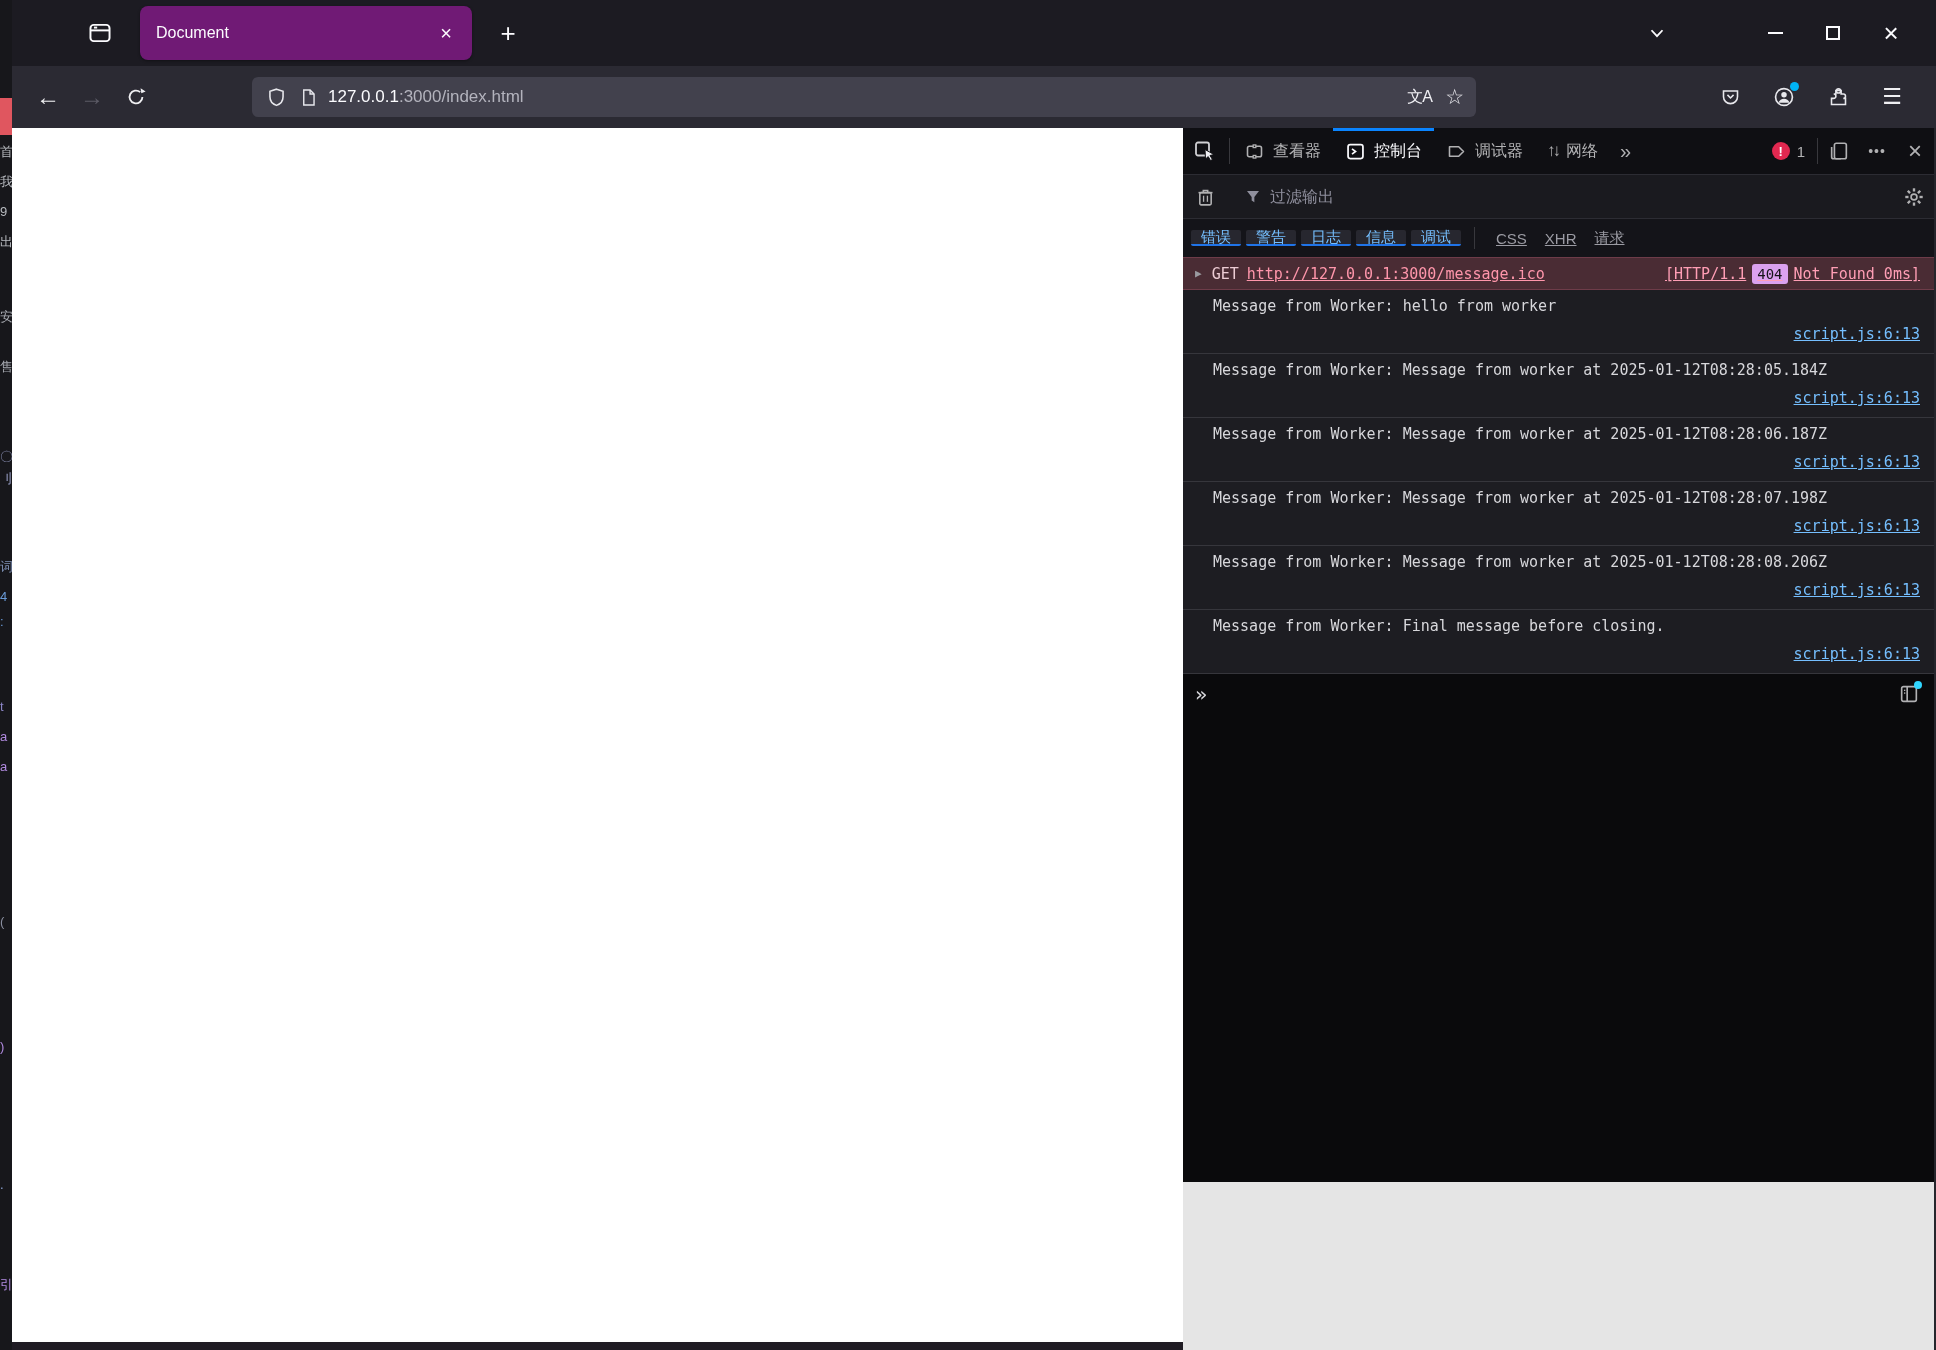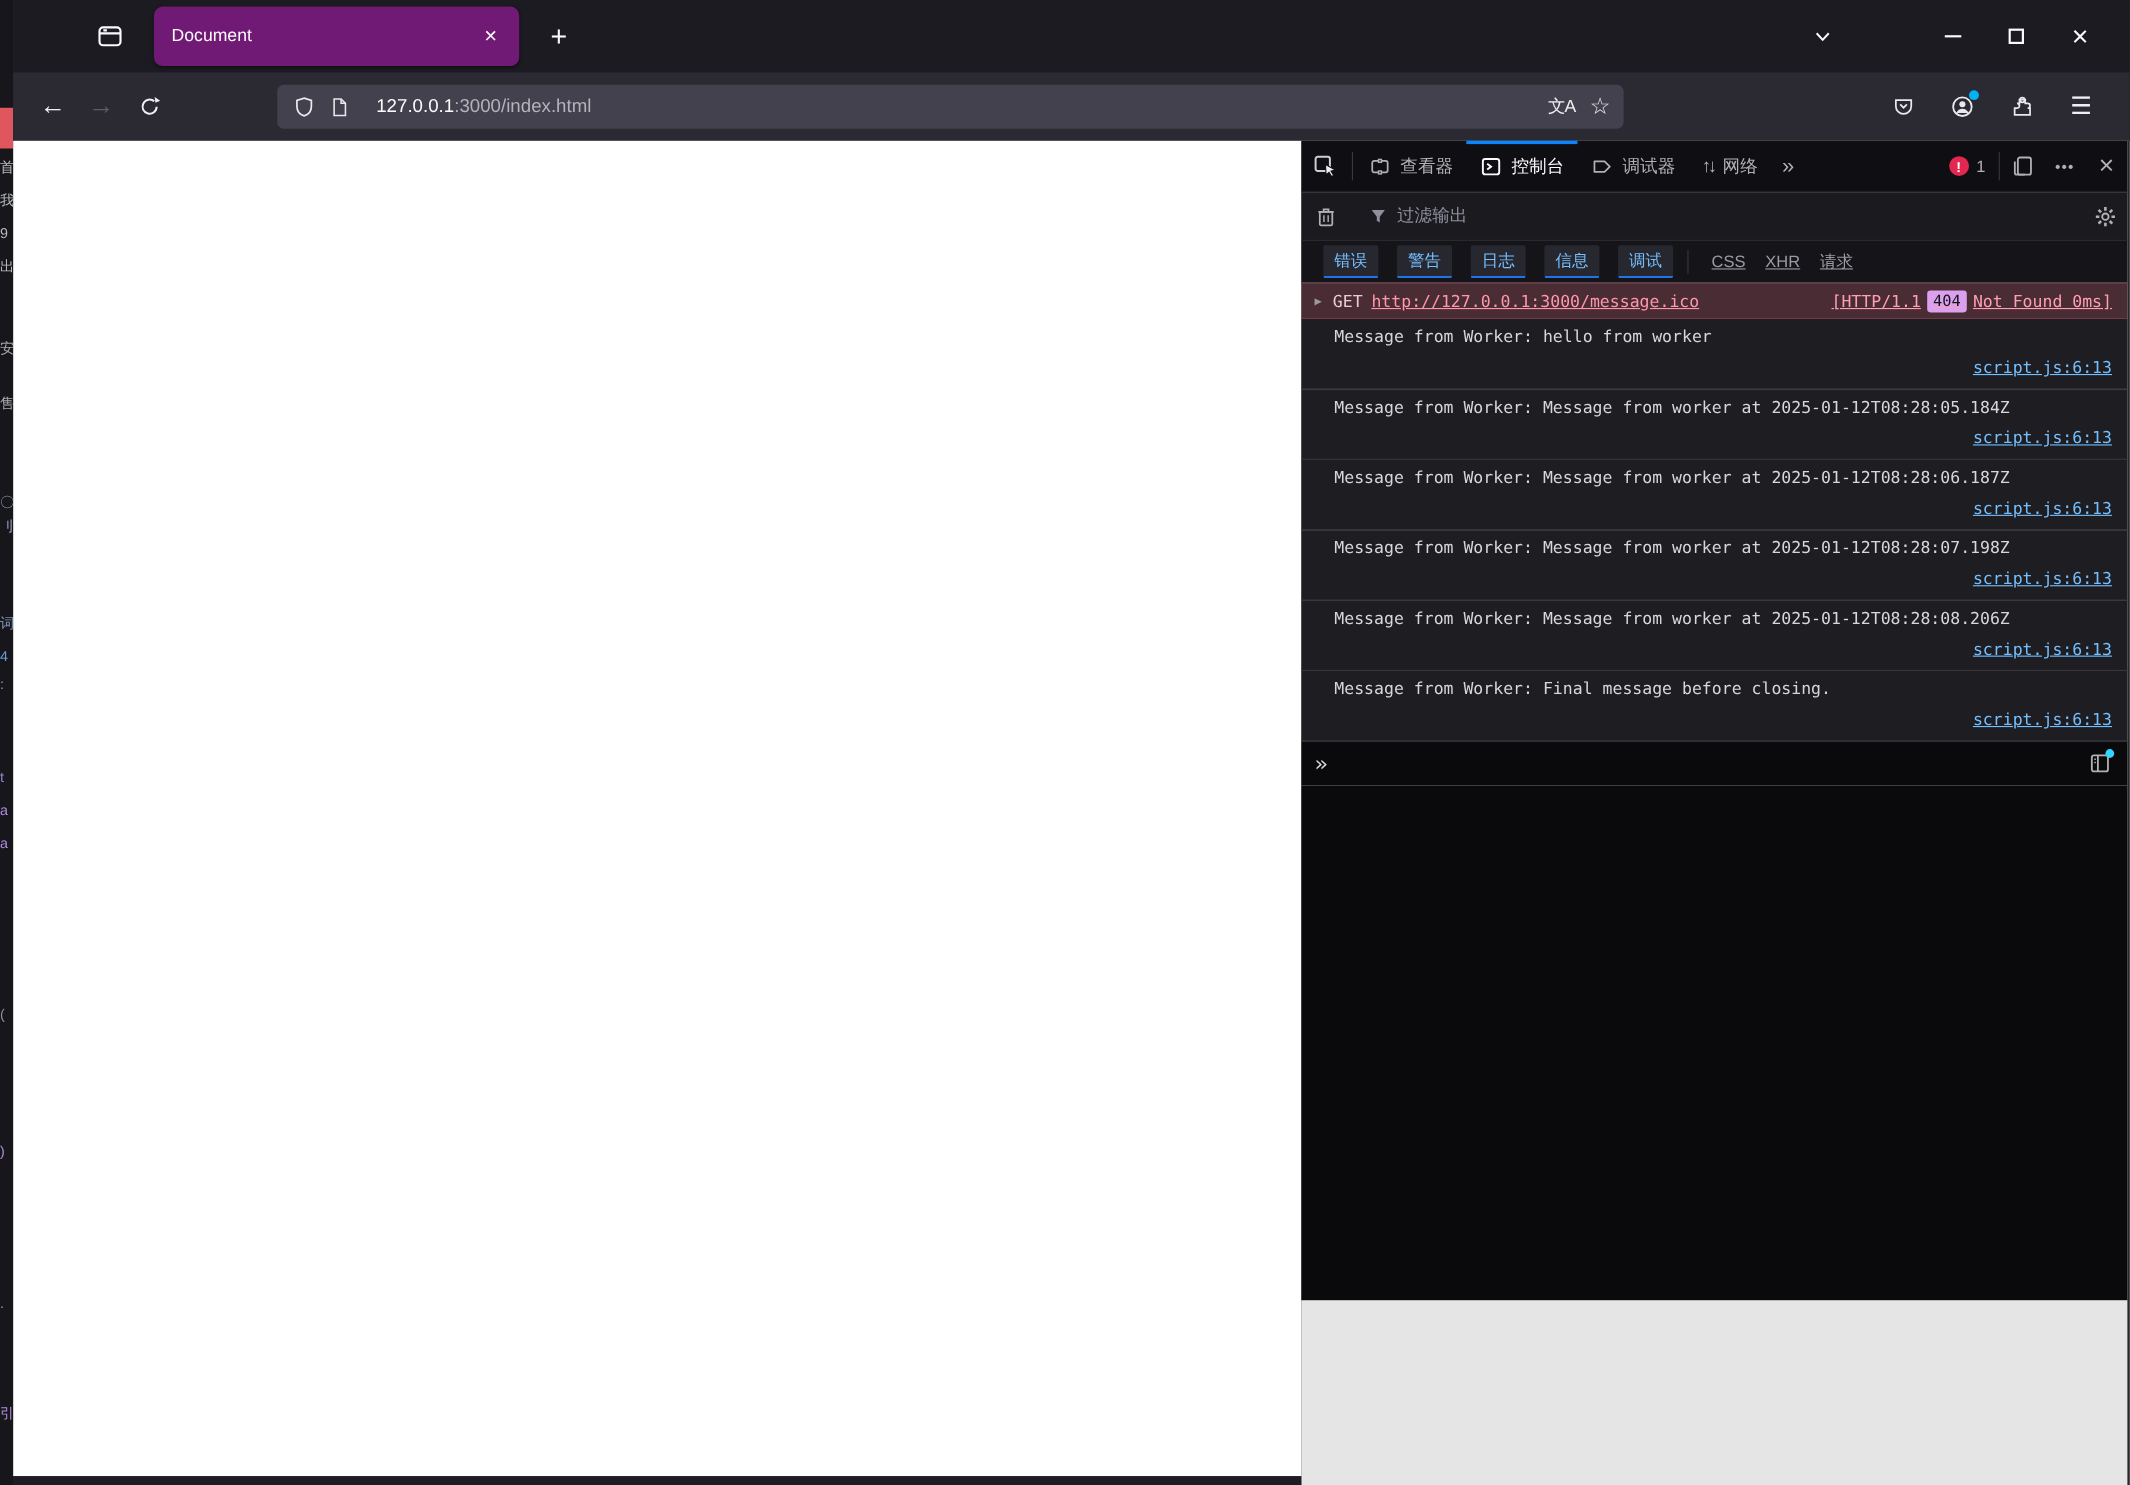--- a/index.html
+++ b/index.html
@@ -29,21 +29,21 @@
   .win-min-glyph { width:15px; border-top:2px solid #fbfbfe; }
   .win-max-glyph { width:14px; height:14px; border:2px solid #fbfbfe; }
   .win-x { font-size:26px; font-weight:300; }
 
   
   .navbar { position:relative; height:62px; background:#2b2a33; display:flex; align-items:center; padding-left:18px; }
   .nav-btn { width:36px; height:36px; display:flex; align-items:center; justify-content:center; color:#efeff2; font-size:24px; margin-right:8px; border-radius:4px; }
   .nav-btn.dim { color:#5c5b66; }
   .urlbar { margin-left:90px; width:1224px; height:40px; background:#42414d; border-radius:6px; display:flex; align-items:center; padding:0 12px 0 14px; }
   .urlbar .sep-gap { width:12px; }
-  .url-text { font-size:17px; margin-left:24px; flex:1; white-space:nowrap; overflow:hidden; }
+  .url-text { font-size:17px; margin-left:10px; flex:1; white-space:nowrap; overflow:hidden; }
   .url-domain { color:#fbfbfe; }
   .url-path { color:#b3b3bd; }
   .urlbar-icon-btn { width:32px; height:32px; display:flex; align-items:center; justify-content:flex-end; color:#e8e8ed; }
   .translate-glyph { font-size:16px; color:#f0f0f4; letter-spacing:-1px; }
   .star-glyph { font-size:21px; color:#e8e8ed; }
   .nav-right { margin-left:auto; display:flex; align-items:center; gap:18px; padding-right:26px; }
   .nav-right .nav-btn { margin:0; position:relative; }
   .menu-glyph { font-size:22px; }
   .blue-dot { position:absolute; top:3px; right:3px; width:9px; height:9px; border-radius:50%; background:#00b3f4; }
 
@@ -77,22 +77,22 @@
   .trash-btn { width:44px; display:flex; align-items:center; justify-content:center; }
   .filter-input-wrap { display:flex; align-items:center; gap:8px; flex:1; padding-left:12px; }
   .filter-input { background:transparent; border:none; outline:none; color:#d7d7db; font-size:16px; width:500px;
                   font-family:"Liberation Sans", sans-serif; }
   .filter-input::placeholder { color:#8f8f9d; }
   .gear-wrap { display:flex; align-items:center; height:100%; }
   .gear-wrap .vsep { margin:10px 8px; }
   .gear-btn { width:40px; display:flex; align-items:center; justify-content:center; }
 
   .dt-filterbuttons { height:38px; background:#141419; display:flex; align-items:center; padding-left:8px; gap:5px; }
-  .fbtn { height:30px; padding:0 10px; background:#27272f; border-radius:2px; color:#75bfff; font-size:15px;
-          display:flex; align-items:center; border-bottom:2px solid #2074e8;margin-left:12px; }
+  .fbtn { height:16px; padding:0 10px; background:#27272f; border-radius:2px; color:#75bfff; font-size:15px;
+          display:flex; align-items:center; border-bottom:2px solid #2074e8; }
   .ftype-group { display:flex; align-items:center; gap:18px; margin-left:16px; color:#9b9ba3; font-size:15px;text-decoration:underline; }
   .dt-filterbuttons .vsep { align-self:stretch; margin:8px 0 8px 8px; }
 
   
   .console { font-family:"DejaVu Sans Mono", monospace; font-size:15px; }
   .net-error-row { height:33px; background:#4a2c34; border-top:1px solid #6e3c49; border-bottom:1px solid #6e3c49;
                    display:flex; align-items:center; padding:0 14px 0 12px; color:#ffb0c0; }
   .tri { color:#9a9aa0; font-size:11px; margin-right:10px; }
   .net-method { color:#ecccd4; margin-right:8px; }
   .net-url { color:#ff96ab; text-decoration:underline; }

